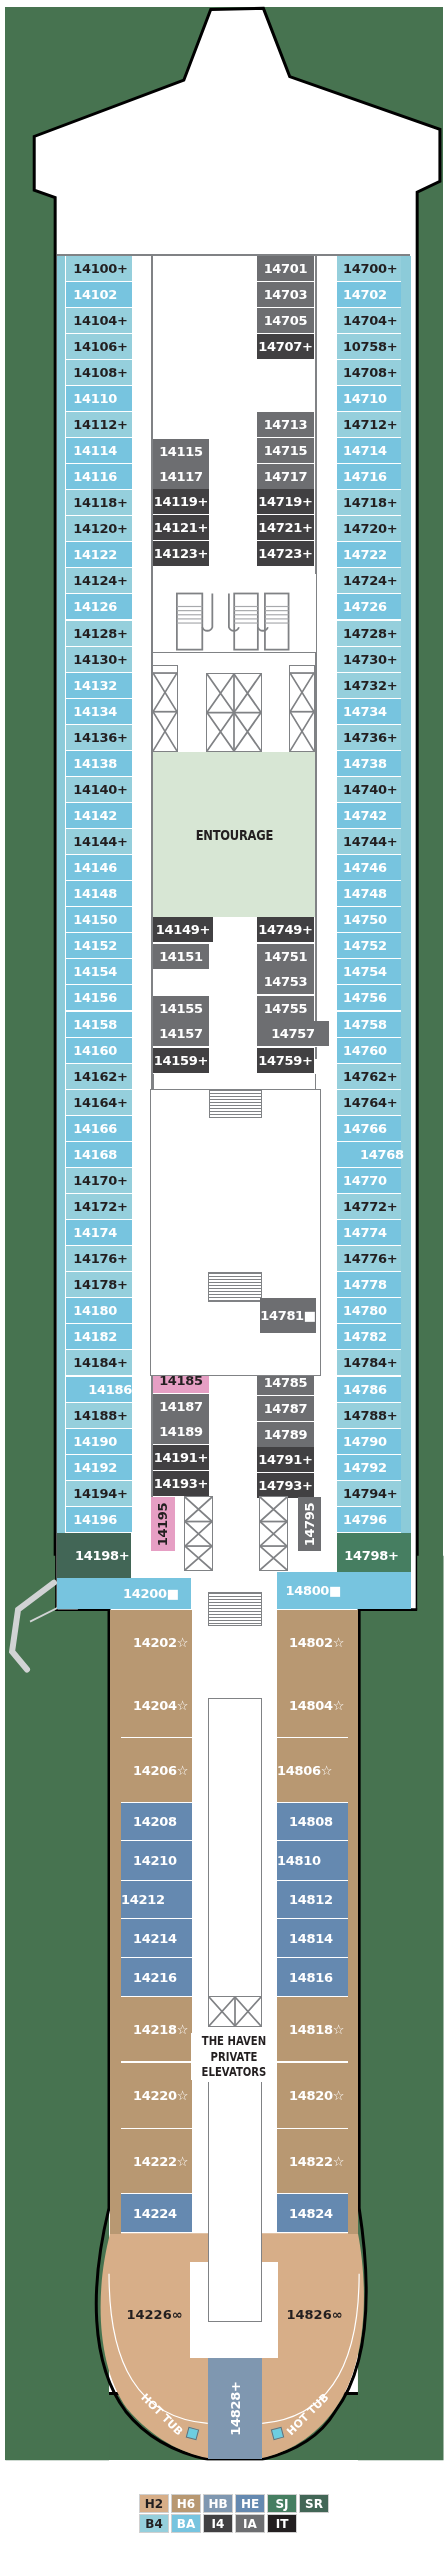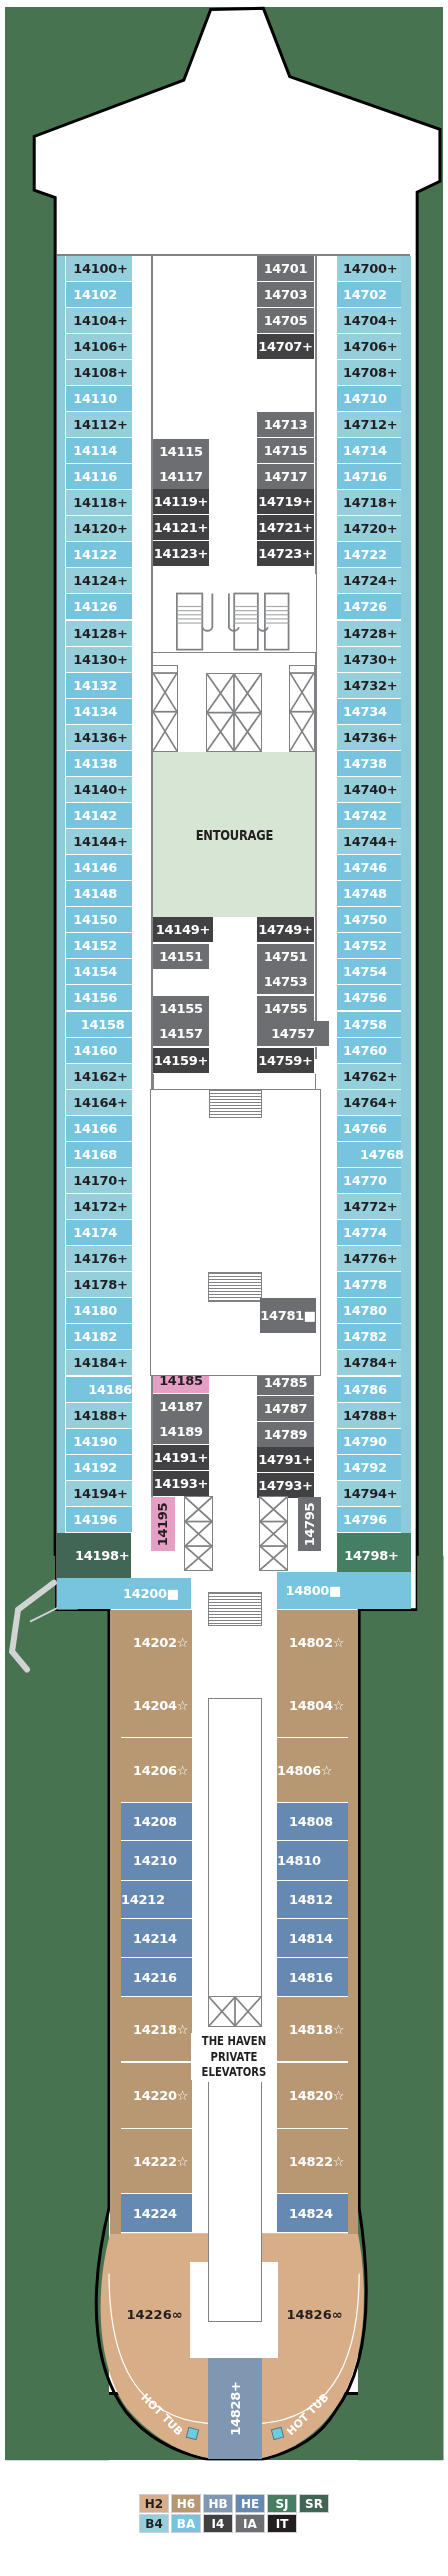--- a/index.html
+++ b/index.html
@@ -139,21 +139,21 @@
     </div>
     <div class="cab c-BA" style="left: 66px; top: 933px; width: 66px; height: 26px; padding-left: 7.2px;">
       <span>14152</span>
     </div>
     <div class="cab c-BA" style="left: 66px; top: 959px; width: 66px; height: 26px; padding-left: 7.2px;">
       <span>14154</span>
     </div>
     <div class="cab c-BA" style="left: 66px; top: 985px; width: 66px; height: 26px; padding-left: 7.2px;">
       <span>14156</span>
     </div>
-    <div class="cab c-BA" style="left: 66px; top: 1012px; width: 66px; height: 26px; padding-left: 7.2px; justify-content: center;">
+    <div class="cab c-BA" style="left: 66px; top: 1012px; width: 66px; height: 26px; padding-left: 7.2px;">
       <span>14158</span>
     </div>
     <div class="cab c-BA" style="left: 66px; top: 1038px; width: 66px; height: 26px; padding-left: 7.2px;">
       <span>14160</span>
     </div>
     <div class="cab c-B4" style="left: 66px; top: 1064px; width: 66px; height: 26px; padding-left: 7.2px;">
       <span>14162+</span>
     </div>
     <div class="cab c-B4" style="left: 66px; top: 1090px; width: 66px; height: 26px; padding-left: 7.2px;">
       <span>14164+</span>
@@ -212,21 +212,21 @@
     <div class="cab c-B4" style="left: 337px; top: 256px; width: 64px; height: 26px; padding-left: 6px;">
       <span>14700+</span>
     </div>
     <div class="cab c-BA" style="left: 337px; top: 282px; width: 64px; height: 26px; padding-left: 6px;">
       <span>14702</span>
     </div>
     <div class="cab c-B4" style="left: 337px; top: 308px; width: 64px; height: 26px; padding-left: 6px;">
       <span>14704+</span>
     </div>
     <div class="cab c-B4" style="left: 337px; top: 334px; width: 64px; height: 26px; padding-left: 6px;">
-      <span>14706+</span>
+      <span>10758+</span>
     </div>
     <div class="cab c-B4" style="left: 337px; top: 360px; width: 64px; height: 26px; padding-left: 6px;">
       <span>14708+</span>
     </div>
     <div class="cab c-BA" style="left: 337px; top: 386px; width: 64px; height: 26px; padding-left: 6px;">
       <span>14710</span>
     </div>
     <div class="cab c-B4" style="left: 337px; top: 412px; width: 64px; height: 26px; padding-left: 6px;">
       <span>14712+</span>
     </div>

